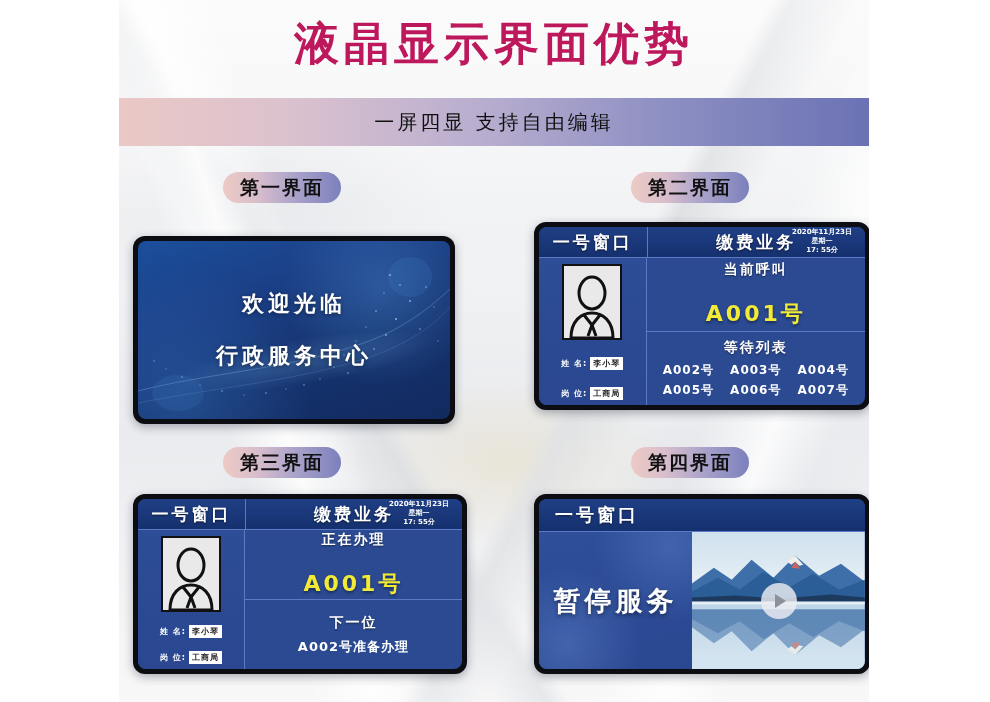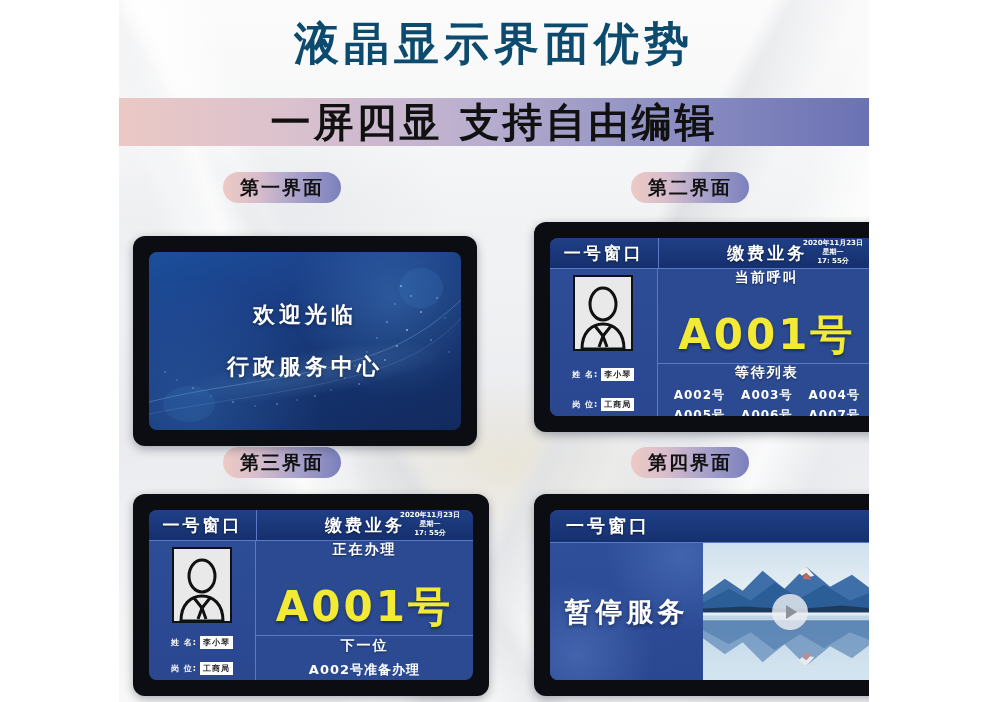--- a/index.html
+++ b/index.html
@@ -35,32 +35,32 @@
       linear-gradient(-68deg, rgba(255,255,255,0) 14%, rgba(255,255,255,.8) 20%, rgba(255,255,255,0) 27%),
       linear-gradient(180deg, rgba(255,255,255,.55) 0%, rgba(255,255,255,.15) 30%, rgba(255,255,255,.35) 100%);
   }
 
   
   #title{
     position:absolute;left:0;right:0;top:14px;
     text-align:center;
     font-family:"DejaVu Sans","Liberation Sans",sans-serif;
     font-weight:bold;
-    font-size:45px;letter-spacing:5px;color:#0c4a6e;
+    font-size:45px;letter-spacing:5px;color:#be185d;
     z-index:6;
   }
   #subtitle-band{
     position:absolute;left:0;width:750px;top:98px;height:48px;
     background:linear-gradient(90deg,#eac8c5 0%,#dcc2ce 22%,#b9aecf 48%,#8e90c3 72%,#6b72b4 100%);
     z-index:6;
   }
   #subtitle{
     position:absolute;inset:0;display:flex;align-items:center;justify-content:center;
     font-family:"DejaVu Sans","Liberation Sans",sans-serif;
-    font-size:40px;font-weight:700;color:#111;letter-spacing:3px;
+    font-size:20px;font-weight:400;color:#111;letter-spacing:3px;
   }
 
   
   .badge{
     position:absolute;z-index:7;
     height:31px;line-height:31px;padding:0 17px;
     border-radius:16px;
     background:linear-gradient(90deg,#edcac4 0%,#d7bdcc 30%,#a9a2ca 62%,#7b80bc 100%);
     font-family:"DejaVu Sans","Liberation Sans",sans-serif;
     font-size:19px;font-weight:bold;color:#121212;letter-spacing:2px;
@@ -69,21 +69,21 @@
   #badge1{left:104px;top:172px;}
   #badge2{left:512px;top:172px;}
   #badge3{left:104px;top:447px;}
   #badge4{left:512px;top:447px;}
 
   
   .monitor{
     position:absolute;z-index:7;
     background:#0b0d12;
     border-radius:12px;
-    padding:16px;
+    padding:5px;
     box-shadow:0 3px 10px rgba(30,35,55,.35);
   }
   .screen{
     width:100%;height:100%;
     border-radius:8px;
     overflow:hidden;
     position:relative;
   }
   #mon1{left:14px;top:236px;width:312px;height:178px;text-align:center;}
   #mon2{left:415px;top:222px;width:326px;height:178px;}
@@ -161,21 +161,21 @@
   }
   .qright{flex:1 1 auto;display:flex;flex-direction:column;min-width:0;}
   .qsec{flex:1 1 50%;display:flex;flex-direction:column;align-items:center;justify-content:center;}
   .qsec.top{border-bottom:1px solid #5b79c4;}
   .qlabel{
     color:#fff;font-weight:bold;font-size:14px;letter-spacing:2px;
     font-family:"DejaVu Sans","Liberation Sans",sans-serif;
     text-shadow:0 1px 2px rgba(0,0,0,.45);
   }
   .qnumber{
-    color:#f2ea35;font-weight:bold;font-size:42px;letter-spacing:3px;margin-top:20px;
+    color:#f2ea35;font-weight:bold;font-size:22px;letter-spacing:3px;margin-top:20px;
     font-family:"DejaVu Sans","Liberation Sans",sans-serif;
     text-shadow:0 2px 3px rgba(0,0,0,.4);
   }
   .qsmall{
     color:#fff;font-weight:bold;font-size:13px;letter-spacing:1px;margin-top:6px;
     font-family:"DejaVu Sans","Liberation Sans",sans-serif;
   }
   .waitgrid{
     display:grid;grid-template-columns:repeat(3,1fr);
     width:100%;padding:0 8px;box-sizing:border-box;margin-top:5px;row-gap:3px;

